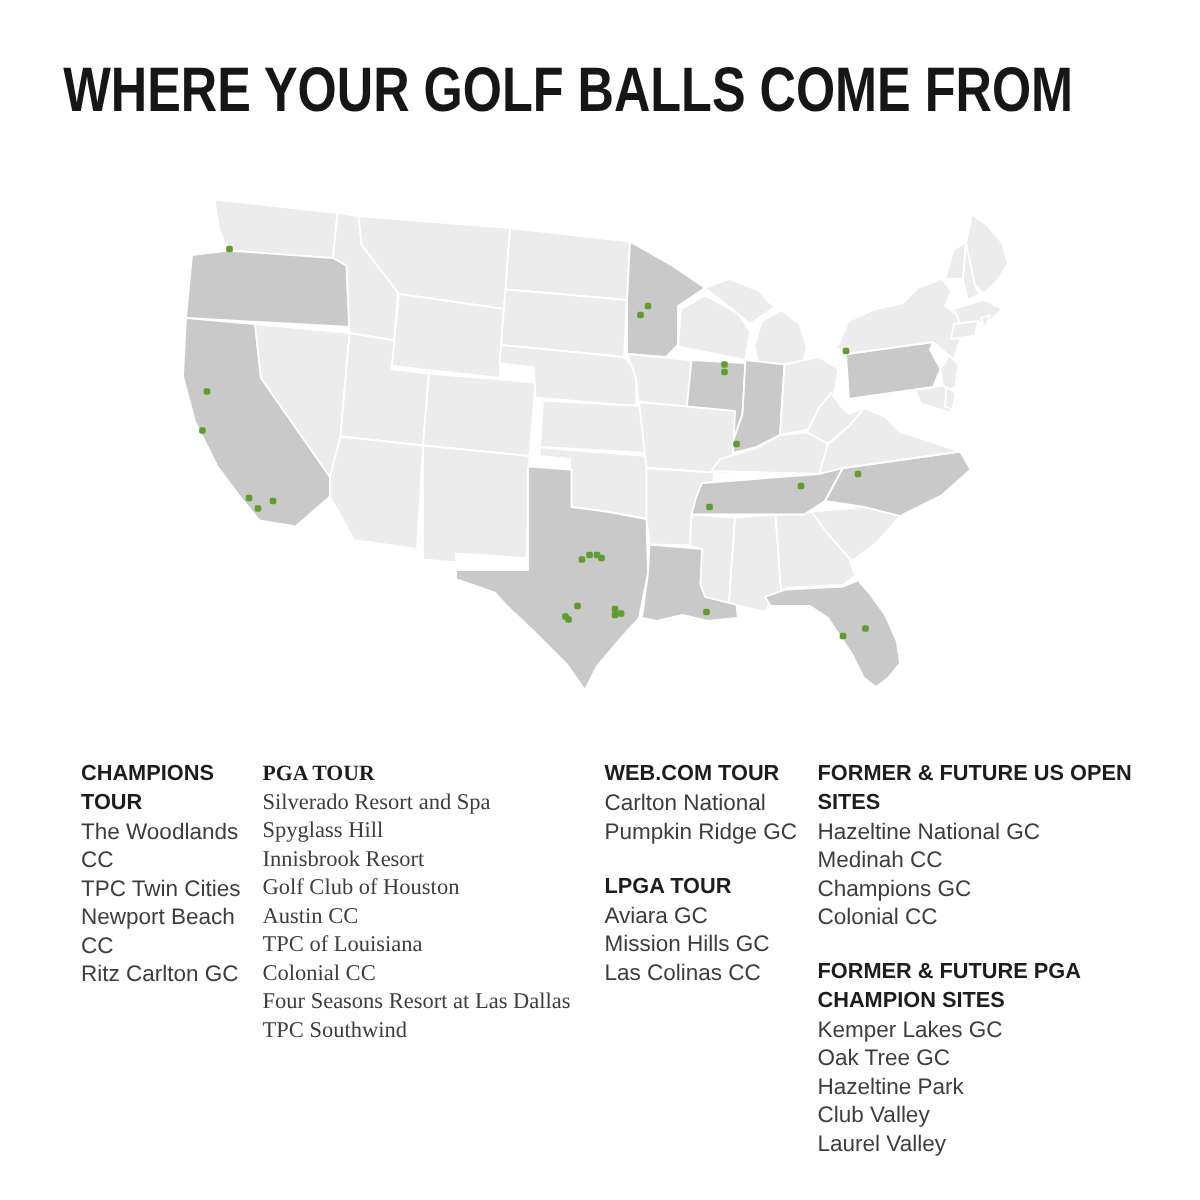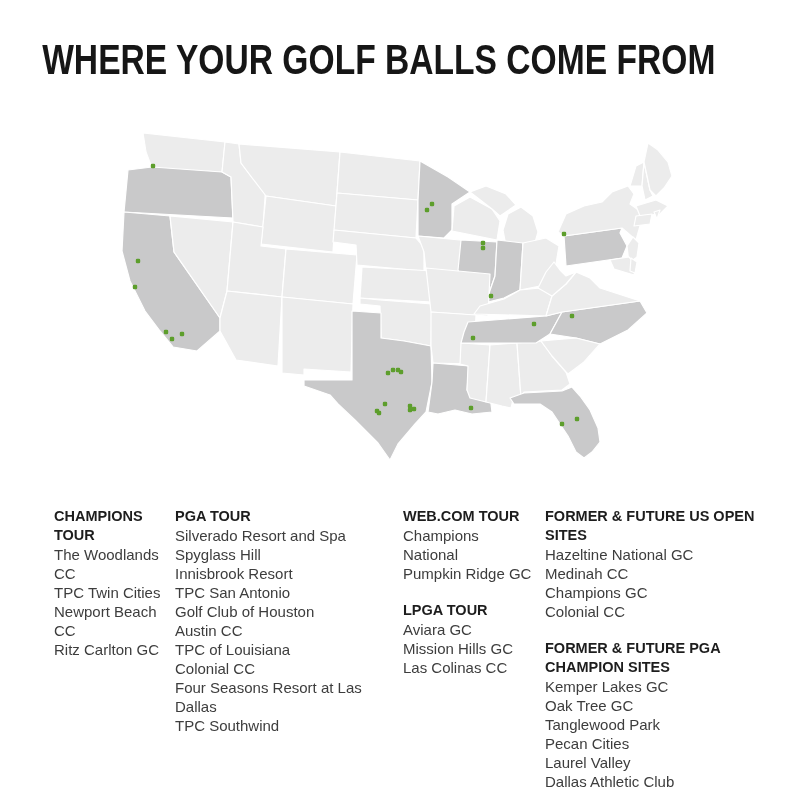--- a/index.html
+++ b/index.html
@@ -5,21 +5,21 @@
   html,body{margin:0;padding:0;background:#ffffff;}
   .canvas{position:relative;width:800px;height:800px;background:#ffffff;overflow:hidden;
           font-family:"Liberation Sans",sans-serif;}
   .title-wrap{position:absolute;top:36px;left:0;width:800px;display:flex;justify-content:flex-end;}
   .title{font-size:42px;font-weight:700;color:#161616;letter-spacing:0px;white-space:nowrap;
          transform:scaleX(0.80);transform-origin:center;}
   svg.map{position:absolute;left:0;top:0;width:800px;height:800px;}
   .lists{position:absolute;left:0;top:507px;width:800px;font-size:15px;color:#3d3d3d;}
   .col{position:absolute;top:0;}
   .col-0{left:54px;width:125px;}
-  .col-1{left:175px;width:218px;}
+  .col-1{left:175px;width:218px;font-family:Liberation Serif, serif;}
   .col-2{left:403px;width:132px;}
   .col-3{left:545px;width:238px;}
   .section{margin:0 0 18px 0;}
   .section .hdr{font-weight:700;font-size:14.5px;color:#1d1d1d;line-height:19px;}
   .section .item{font-weight:400;line-height:19px;}
 </style>
 </head>
 <body>
 
 <div class="canvas">
@@ -120,33 +120,32 @@
           <div class="item">Newport Beach CC</div>
           <div class="item">Ritz Carlton GC</div>
         </div>
       </div>
       <div class="col col-1">
         <div class="section">
           <div class="hdr">PGA TOUR</div>
           <div class="item">Silverado Resort and Spa</div>
           <div class="item">Spyglass Hill</div>
           <div class="item">Innisbrook Resort</div>
-          <div class="item">TPC San Antonio</div>
           <div class="item">Golf Club of Houston</div>
           <div class="item">Austin CC</div>
           <div class="item">TPC of Louisiana</div>
           <div class="item">Colonial CC</div>
           <div class="item">Four Seasons Resort at Las Dallas</div>
           <div class="item">TPC Southwind</div>
         </div>
       </div>
       <div class="col col-2">
         <div class="section">
           <div class="hdr">WEB.COM TOUR</div>
-          <div class="item">Champions National</div>
+          <div class="item">Carlton National</div>
           <div class="item">Pumpkin Ridge GC</div>
         </div>
         <div class="section">
           <div class="hdr">LPGA TOUR</div>
           <div class="item">Aviara GC</div>
           <div class="item">Mission Hills GC</div>
           <div class="item">Las Colinas CC</div>
         </div>
       </div>
       <div class="col col-3">
@@ -154,20 +153,19 @@
           <div class="hdr">FORMER &amp; FUTURE US OPEN SITES</div>
           <div class="item">Hazeltine National GC</div>
           <div class="item">Medinah CC</div>
           <div class="item">Champions GC</div>
           <div class="item">Colonial CC</div>
         </div>
         <div class="section">
           <div class="hdr">FORMER &amp; FUTURE PGA CHAMPION SITES</div>
           <div class="item">Kemper Lakes GC</div>
           <div class="item">Oak Tree GC</div>
-          <div class="item">Tanglewood Park</div>
-          <div class="item">Pecan Cities</div>
+          <div class="item">Hazeltine Park</div>
+          <div class="item">Club Valley</div>
           <div class="item">Laurel Valley</div>
-          <div class="item">Dallas Athletic Club</div>
         </div>
       </div>
     </div>
 </div>
 
 </body></html>

